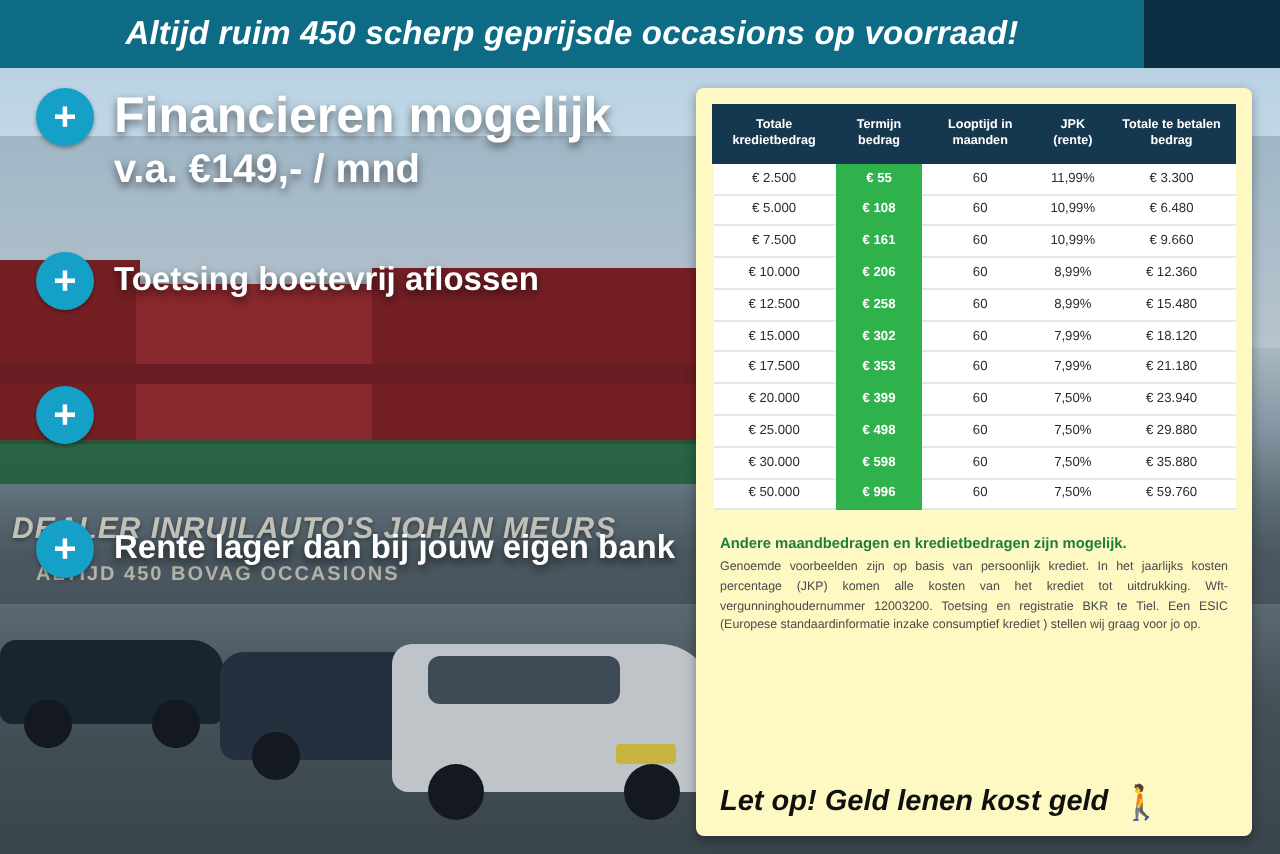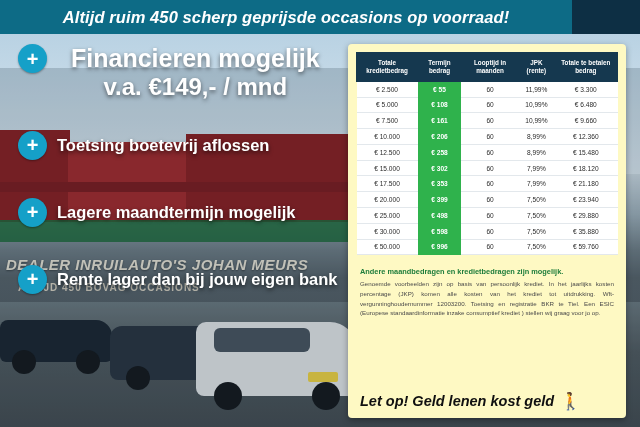--- a/index.html
+++ b/index.html
@@ -54,24 +54,24 @@
   .left-col{position:absolute;left:18px;top:44px;width:330px;}
   .row{display:flex;align-items:center;margin-bottom:6px;}
   .plus{
     width:29px;height:29px;border-radius:50%;
     background:#15a0c8;color:#fff;flex:0 0 auto;
     display:flex;align-items:center;justify-content:center;
     font-size:20px;font-weight:bold;line-height:1;
     box-shadow:0 1px 2px rgba(0,0,0,.35);
   }
   .headline{
-    margin-left:24px;color:#ffffff;font-weight:bold;
+    margin-left:10px;color:#ffffff;font-weight:bold;
     font-size:25px;line-height:1.12;text-shadow:0 2px 4px rgba(0,0,0,.55);
   }
-  .headline .sub{font-size:24px;display:block;margin-top:2px;text-align:center;}
+  .headline .sub{font-size:20px;display:block;margin-top:2px;}
   .bullet-text{
     margin-left:10px;color:#ffffff;font-weight:bold;font-size:16.5px;
     text-shadow:0 2px 4px rgba(0,0,0,.6);white-space:nowrap;
   }
   .row-head{align-items:flex-start;margin-bottom:30px;}
   .row-b1{margin-top:6px;margin-bottom:38px;}
   .row-b2{margin-bottom:38px;}
   .row-b3{margin-bottom:0;}
   
   .card{
@@ -149,21 +149,20 @@
     </div>
   </div>
 
   <div class="row row-b1">
     <div class="plus">+</div>
     <div class="bullet-text">Toetsing boetevrij aflossen</div>
   </div>
 
   <div class="row row-b2">
     <div class="plus">+</div>
-    <div class="bullet-text">Lagere maandtermijn mogelijk</div>
   </div>
 
   <div class="row row-b3">
     <div class="plus">+</div>
     <div class="bullet-text">Rente lager dan bij jouw eigen bank</div>
   </div>
 
 </div>
 
 <div class="card">

